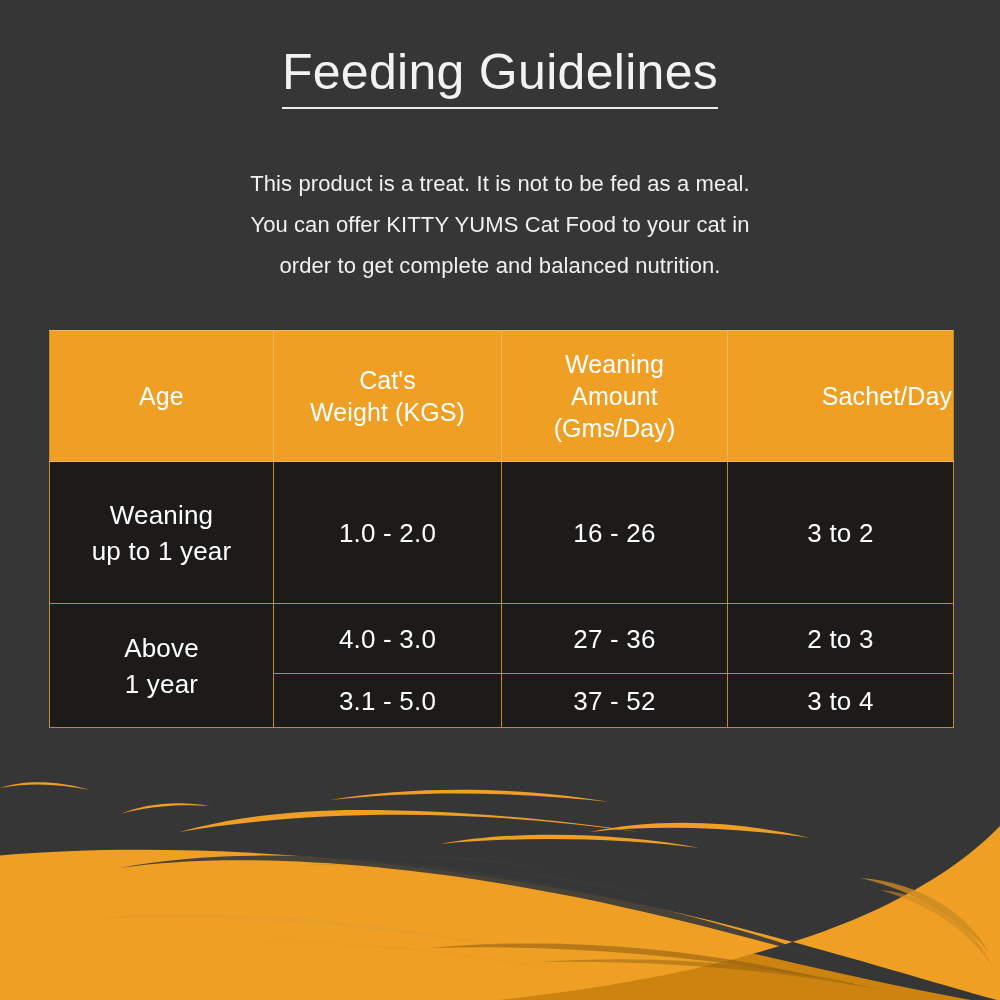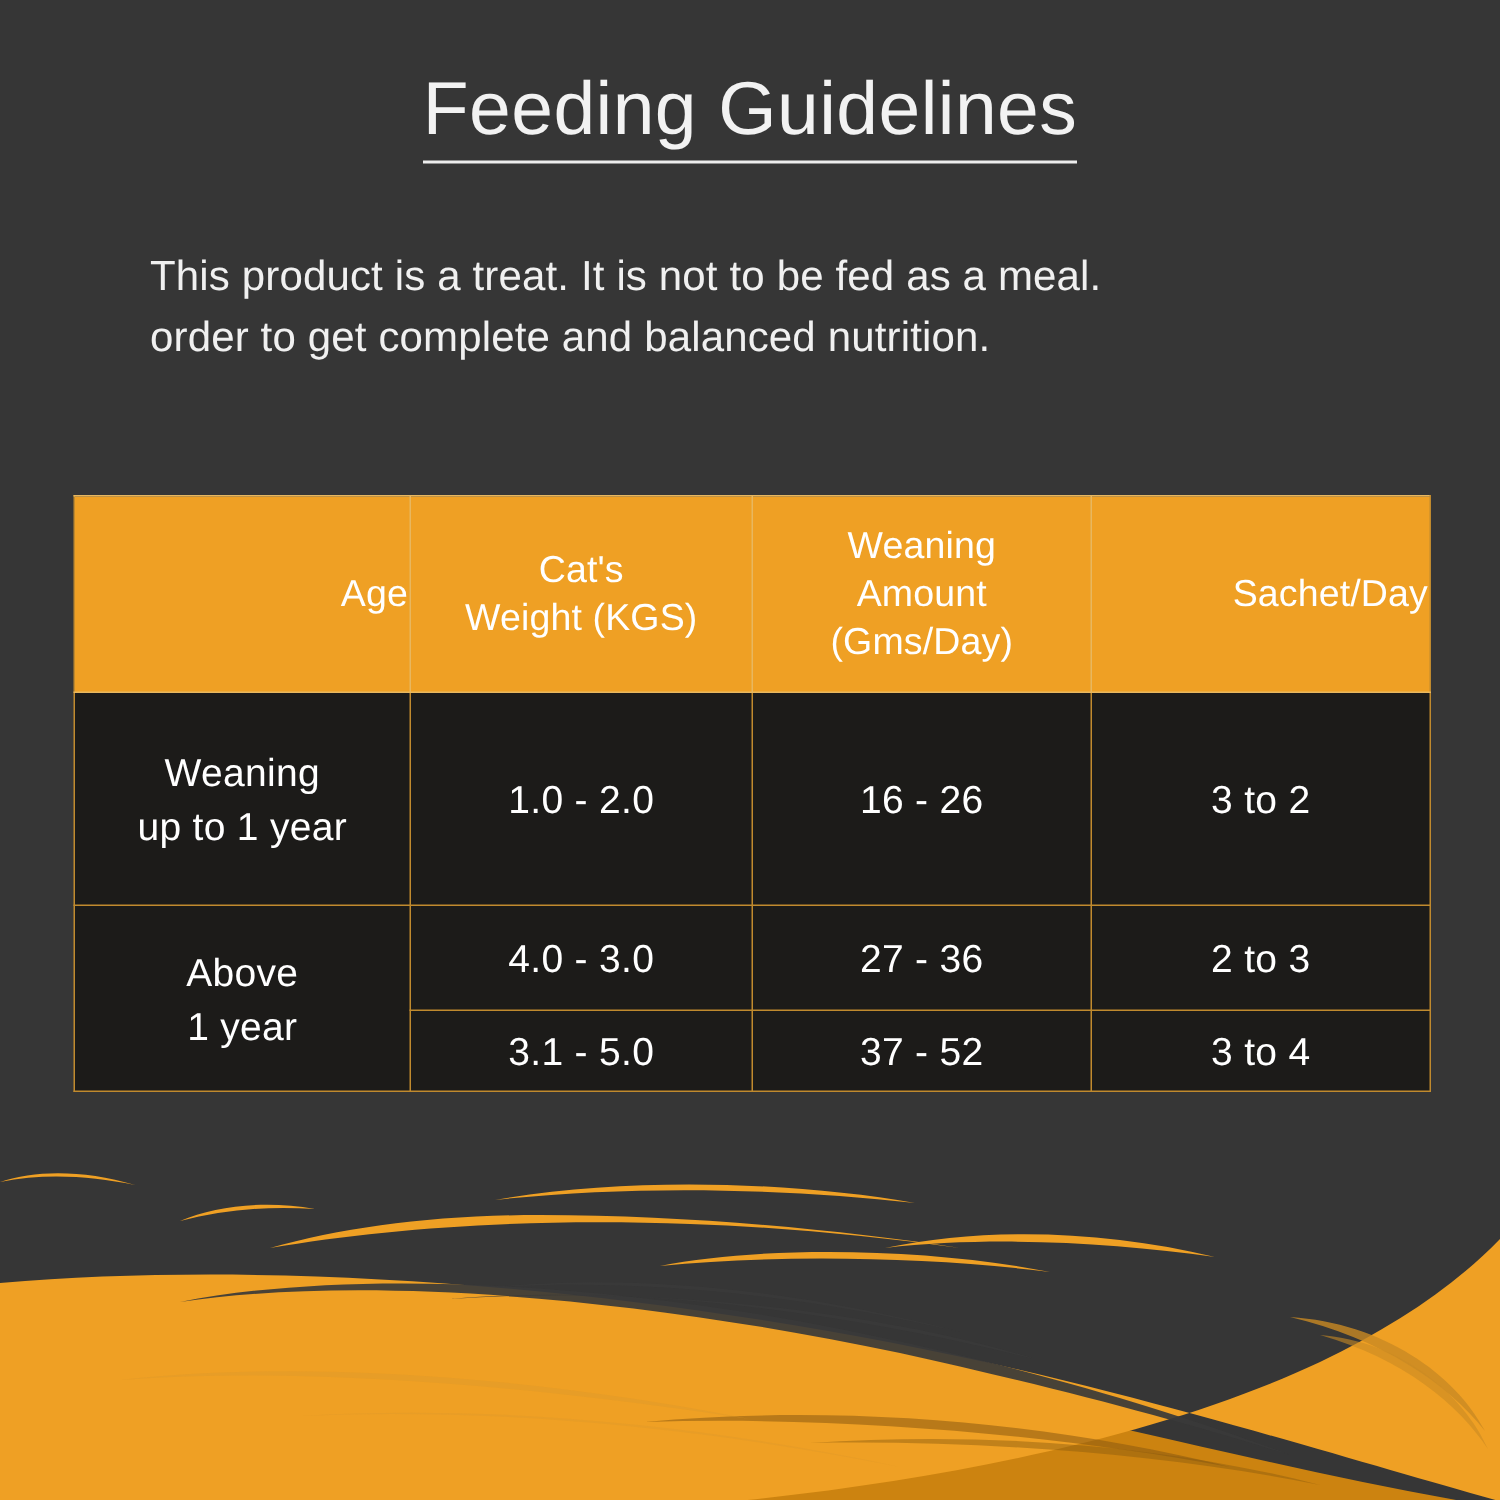--- a/index.html
+++ b/index.html
@@ -52,22 +52,23 @@
     padding-bottom: 7px;
     border-bottom: 2px solid #EDEDED;
   }
 
   
   .intro {
     position: absolute;
     top: 163px;
     left: 100px;
     width: 800px;
+    text-align: center;
     color: #F0F0F0;
-    font-size: 28px;
+    font-size: 22px;
     line-height: 41px;
     font-weight: 400;
     letter-spacing: 0.1px;
   }
   .intro .line { display: block; white-space: nowrap; }
 
   
   .table-wrap {
     position: absolute;
     left: 49px;
@@ -96,21 +97,21 @@
     font-weight: 400;
   }
   table.feed thead th {
     background: #EFA024;
     height: 128px;
     font-size: 25px;
     line-height: 32px;
     letter-spacing: 0.1px;
     border-color: #E8B75F;
   }
-  table.feed thead th:first-child { border-left-color: #C08A2E; text-align: right; }
+  table.feed thead th:first-child { border-left-color: #C08A2E; }
   table.feed thead th:last-child  { border-right-color: #C08A2E; text-align: right; }
 
   table.feed tbody td {
     background: #1C1B19;
     font-size: 26px;
     line-height: 36px;
     letter-spacing: 0.2px;
   }
   table.feed tbody tr.r1 td { height: 139px; }
   table.feed tbody tr.r2 td { height: 67px; }
@@ -161,20 +162,21 @@
       </g>
     </svg>
   </div>
 
   <div class="title-wrap">
     <span class="title">Feeding Guidelines</span>
   </div>
 
   <div class="intro">
     <span class="line">This product is a treat. It is not to be fed as a meal.</span>
+    <span class="line">You can offer KITTY YUMS Cat Food to your cat in</span>
     <span class="line">order to get complete and balanced nutrition.</span>
   </div>
 
   <div class="table-wrap">
     <table class="feed">
       <colgroup>
         <col class="c-age">
           <col class="c-weight">
           <col class="c-amount">
           <col class="c-sachet">

